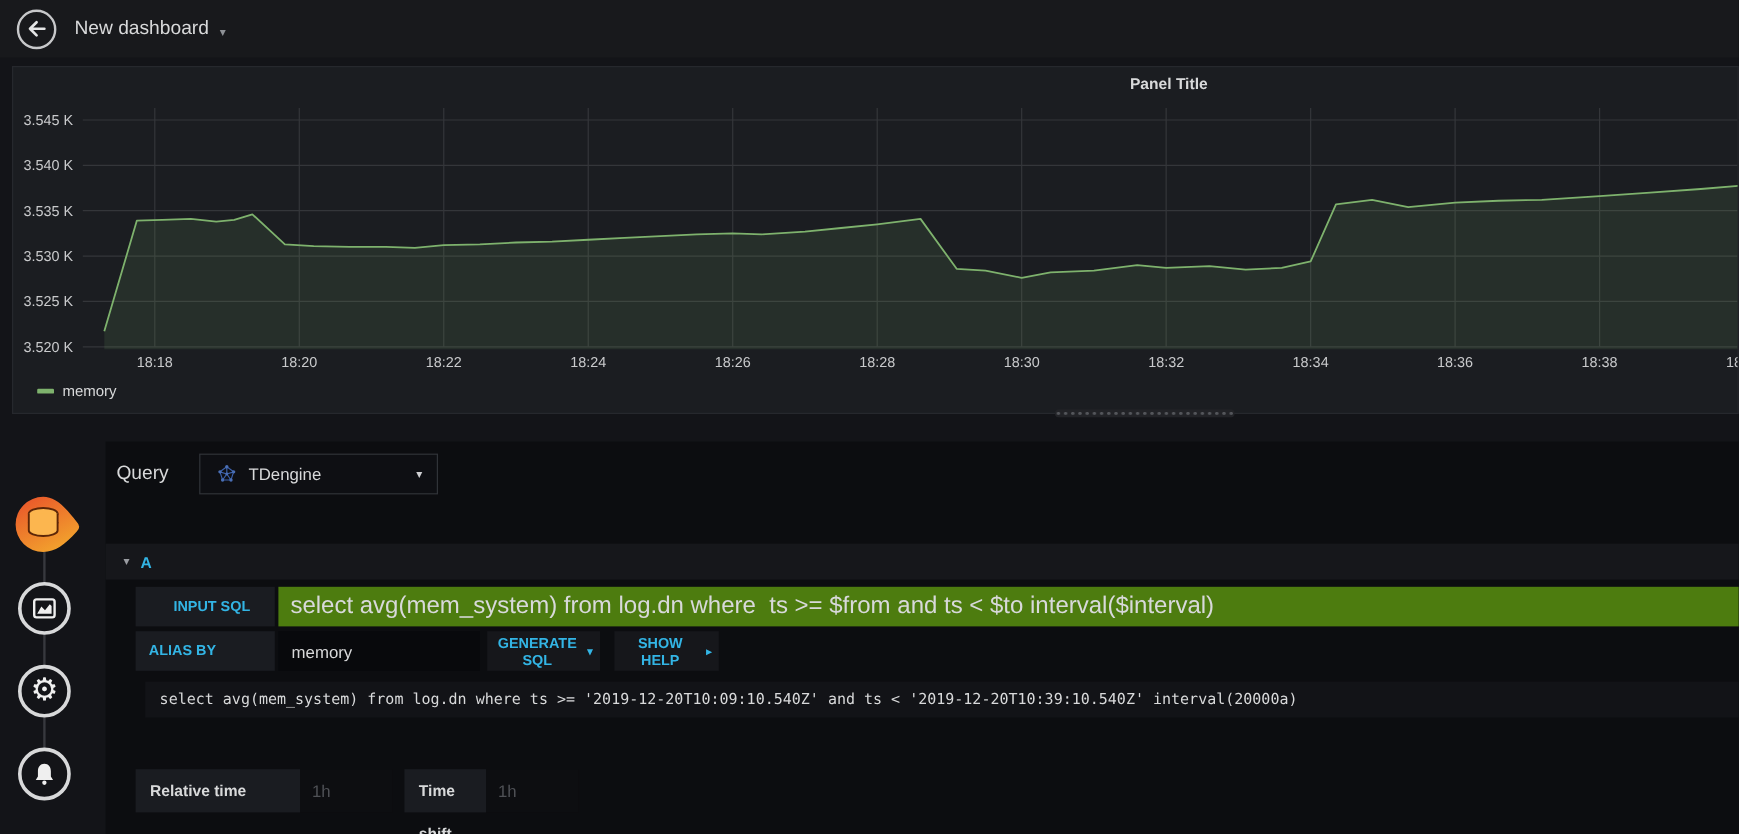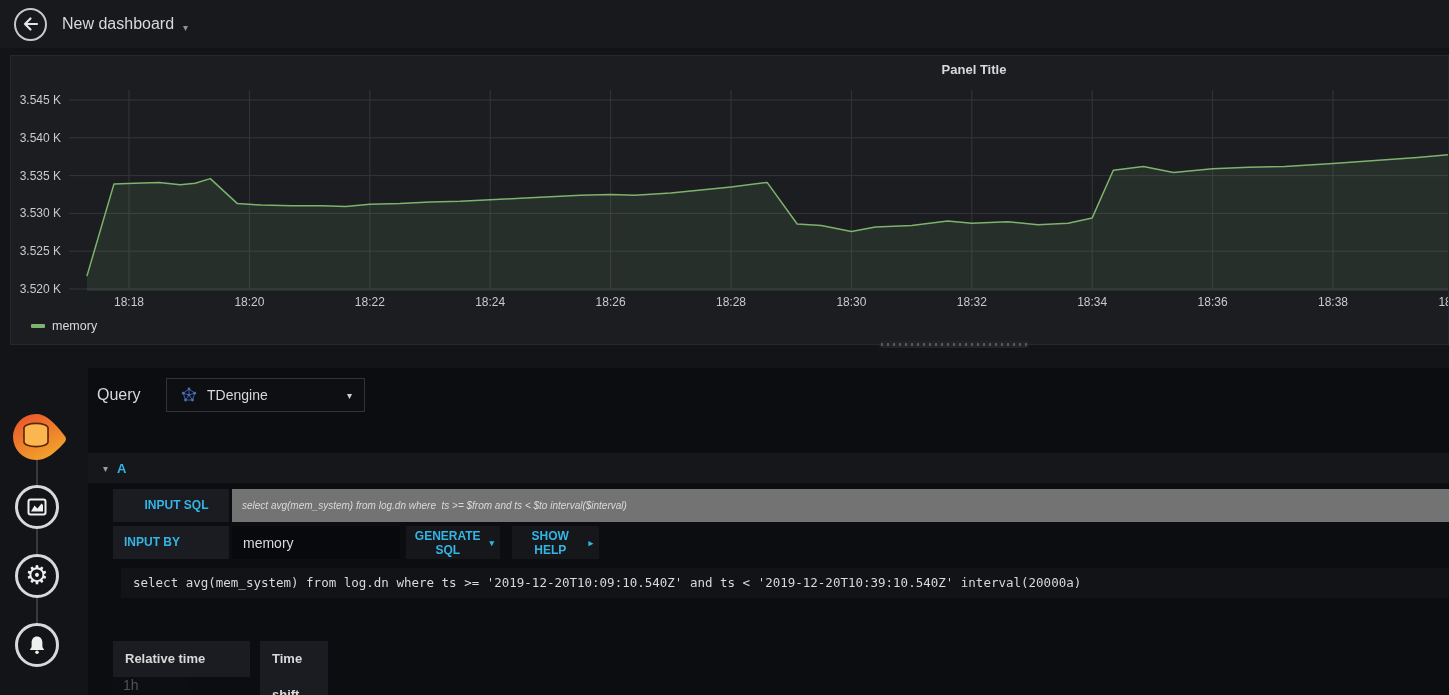--- a/index.html
+++ b/index.html
@@ -53,40 +53,40 @@
   .row-a{position:absolute;left:0;top:85px;width:100%;height:30px;background:#16171b;
          display:flex;align-items:center;padding-left:15px;box-sizing:border-box;gap:9px;cursor:pointer;}
   .row-a .collapse-caret{color:#9a9da2;font-size:10px;}
   .row-a .ref-id{color:#33b5e5;font-size:13px;font-weight:700;}
 
   .form-label{background:#1a1c21;color:#33b5e5;font-size:12px;font-weight:700;
               display:inline-block;box-sizing:border-box;}
   .lbl-sql{position:absolute;left:25px;width:116px;height:33px;line-height:33px;padding-left:11px;}
   .row-inputsql{top:121px;text-align:center;}
   .row-alias{top:158px;}
-  .sql-input{position:absolute;left:144px;top:121px;width:1217px;height:33px;background:#737373;
-             border:none;outline:none;color:#d8d9da;font-size:10px;padding:0 10px;box-sizing:border-box;
-             font-family:"Liberation Sans",sans-serif;font-style:italic;}
+  .sql-input{position:absolute;left:144px;top:121px;width:1217px;height:33px;background:#4d7c0f;
+             border:none;outline:none;color:#d8d9da;font-size:20px;padding:0 10px;box-sizing:border-box;
+             font-family:"Liberation Sans",sans-serif;}
   .alias-input{position:absolute;left:144px;top:158px;width:168px;height:33px;background:#08090c;
                border:none;outline:none;color:#d8d9da;font-size:14px;padding:0 11px;box-sizing:border-box;
                font-family:"Liberation Sans",sans-serif;}
   .link-btn{position:absolute;top:158px;height:33px;background:#16171b;border:none;cursor:pointer;
             color:#33b5e5;font-size:12px;font-weight:700;display:flex;align-items:center;gap:6px;
             justify-content:center;font-family:"Liberation Sans",sans-serif;}
   .btn-gensql{left:318px;width:94px;}
   .btn-help{left:424px;width:87px;}
   .link-btn .caret{font-size:9px;}
 
   .generated-sql{position:absolute;left:33px;top:200px;width:1328px;height:30px;background:#121317;
                  color:#d8d9da;font-family:"DejaVu Sans Mono",monospace;font-size:12.5px;
                  line-height:30px;padding-left:12px;box-sizing:border-box;white-space:nowrap;
                  overflow:hidden;}
 
   .time-row{position:absolute;left:25px;top:273px;height:36px;display:flex;gap:10px;}
-  .time-group{display:flex;height:36px;flex-direction:column;}
+  .time-group{display:flex;height:36px;}
   .time-group .t-label{background:#1a1c21;color:#d8d9da;font-size:13px;font-weight:700;
                        line-height:36px;padding:0 12px;box-sizing:border-box;}
   .t-label-rel{width:137px;}
   .t-label-shift{width:68px;}
   .time-input{width:77px;height:36px;background:#0d0e11;border:none;outline:none;color:#d8d9da;
               font-size:14px;padding:0 10px;box-sizing:border-box;
               font-family:Liberation Sans, sans-serif;}
   input::placeholder{color:#4f5156;}
 </style>
 </head>
@@ -215,21 +215,21 @@
   </div>
 
   <div class="row-a">
     <span class="collapse-caret">▾</span>
     <span class="ref-id">A</span>
   </div>
 
   <span class="form-label lbl-sql row-inputsql" style="position:absolute;top:121px;">INPUT SQL</span>
   <input class="sql-input" type="text" value="select avg(mem_system) from log.dn where  ts &gt;= $from and ts &lt; $to interval($interval)" style="">
 
-  <span class="form-label lbl-sql row-alias" style="position:absolute;top:158px;">INPUT BY</span>
+  <span class="form-label lbl-sql row-alias" style="position:absolute;top:158px;">ALIAS BY</span>
   <input class="alias-input" type="text" value="memory" style="">
 
   <button class="link-btn btn-gensql">
     <span>GENERATE SQL</span>
     <span class="caret">▾</span>
   </button>
   <button class="link-btn btn-help">
     <span>SHOW HELP</span>
     <span class="caret">▸</span>
   </button>

